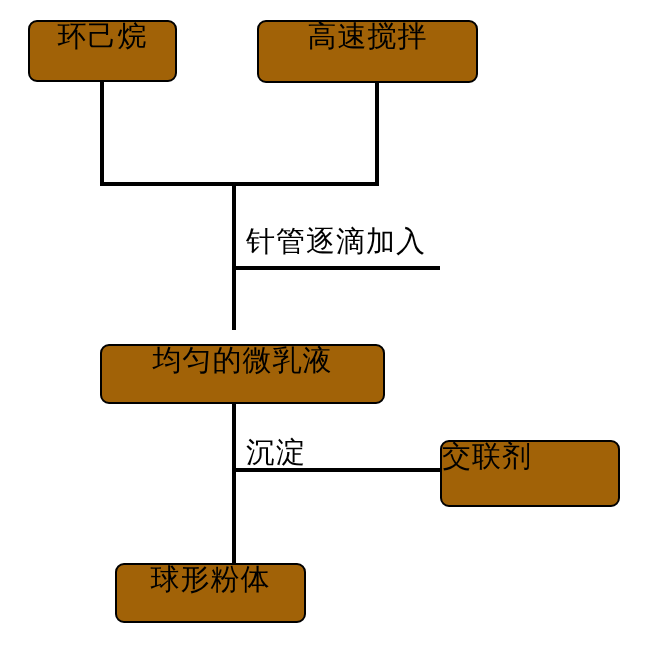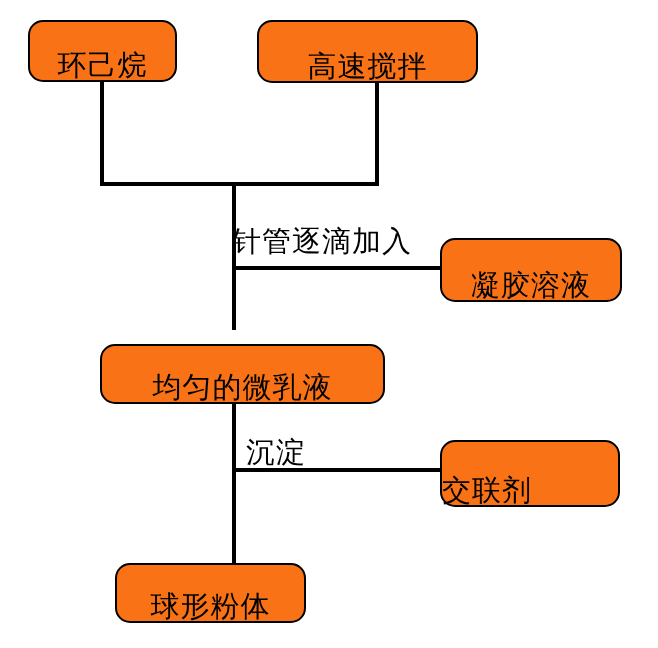--- a/index.html
+++ b/index.html
@@ -16,25 +16,25 @@
   .canvas {
     position: relative;
     width: 658px;
     height: 648px;
     background: #ffffff;
     overflow: hidden;
   }
   .node {
     position: absolute;
     box-sizing: border-box;
-    background: #f97316;
+    background: #a16207;
     border: 2.5px solid #000000;
-    border-radius: 15px;
+    border-radius: 9px;
     display: flex;
-    align-items: flex-end;
+    align-items: flex-start;
     justify-content: center;
     font-size: 29px;
     letter-spacing: 1px;
     white-space: nowrap;
     line-height: 1;
   }
   .node.left-align {
     justify-content: flex-start;
   }
   .line {
@@ -58,21 +58,21 @@
   
   .l-left-drop          { left: 100px; top: 80px;  width: 4px;   height: 104px; }
   .l-right-drop         { left: 375px; top: 81px;  width: 4px;   height: 103px; }
   .l-merge-bar          { left: 100px; top: 182px; width: 279px; height: 4px;  }
   .l-spine-upper        { left: 232px; top: 182px; width: 4px;   height: 148px; }
   .l-gel-branch         { left: 234px; top: 266px; width: 206px; height: 4px;  }
   .l-spine-lower        { left: 232px; top: 386px; width: 4px;   height: 179px; }
   .l-crosslinker-branch { left: 234px; top: 468px; width: 206px; height: 4px;  }
   
   .lab-waterbath   { left: 113px; top: 104px; }
-  .lab-dropwise    { left: 232px; top: 224px; font-size: 29px; }
+  .lab-dropwise    { left: 246px; top: 224px; font-size: 29px; }
   .lab-precipitate { left: 246px; top: 435px; font-size: 29px; }
 </style>
 </head>
 <body>
 
 <div class="canvas">
 
   <div class="line l-left-drop"></div>
   <div class="line l-right-drop"></div>
   <div class="line l-merge-bar"></div>
@@ -83,23 +83,20 @@
 
   <div class="edge-label lab-dropwise">针管逐滴加入</div>
   <div class="edge-label lab-precipitate">沉淀</div>
 
   <div class="node n-cyclohexane">
     <span>环己烷</span>
   </div>
   <div class="node n-emulsifier">
     <span>高速搅拌</span>
   </div>
-  <div class="node n-gel">
-    <span>凝胶溶液</span>
-  </div>
   <div class="node n-microemulsion">
     <span>均匀的微乳液</span>
   </div>
   <div class="node n-crosslinker left-align">
     <span>交联剂</span>
   </div>
   <div class="node n-powder">
     <span>球形粉体</span>
   </div>
 

